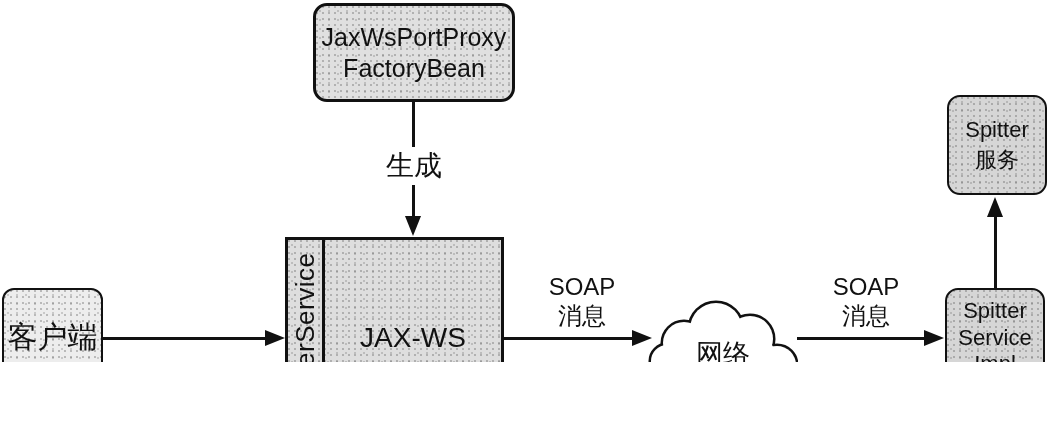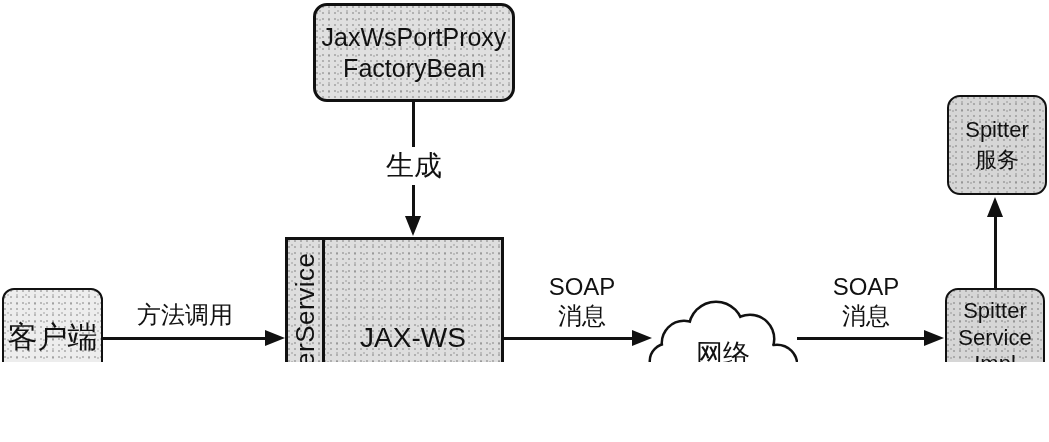--- a/index.html
+++ b/index.html
@@ -152,21 +152,20 @@
 代理</span>
     </div>
   </div>
 
   <div class="box node-client">
     <span>客户端</span>
   </div>
 
   <div class="hline" style="left:103px; top:337px; width:163px;"></div>
   <div class="ah ah-right" style="left:265px; top:330px;"></div>
-  <div class="edge-label" style="left:185px; top:300px;">方法调用</div>
 
   <div class="hline" style="left:504px; top:337px; width:129px;"></div>
   <div class="ah ah-right" style="left:632px; top:330px;"></div>
   <div class="edge-label" style="left:582px; top:272px;">SOAP
 消息</div>
 
   <div class="cloud-wrap">
     <svg viewBox="0 0 150 114" xmlns="http://www.w3.org/2000/svg">
       <g stroke="#111" stroke-width="5" fill="#ffffff">
         <circle cx="36" cy="46" r="21"></circle>

